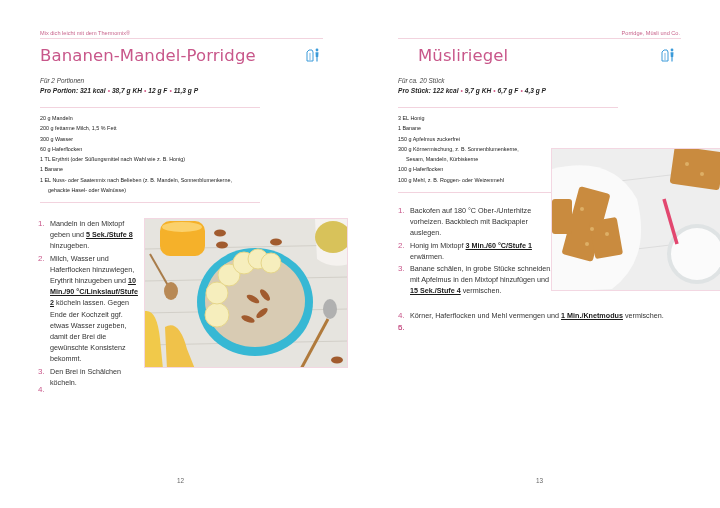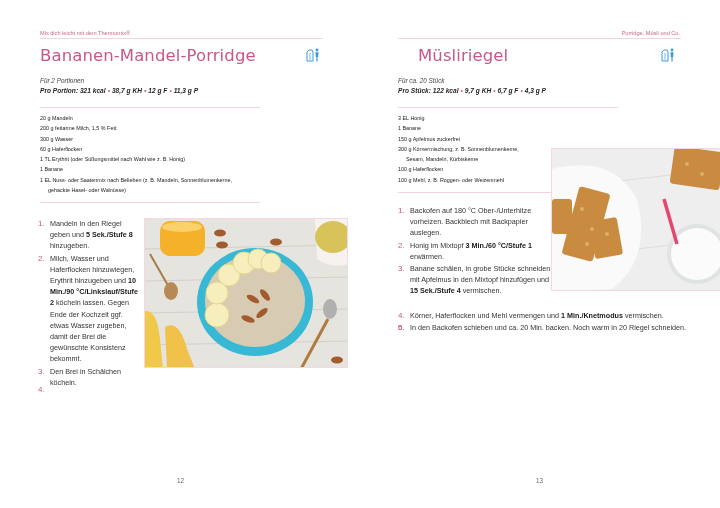--- a/index.html
+++ b/index.html
@@ -30,21 +30,21 @@
   .ingredients { position: absolute; top: 113px; font-family: "Liberation Sans Narrow", "Liberation Sans", sans-serif; font-size: 5.4px; line-height: 10.3px; color: #222; transform-origin: left top; }
   .ingredients li { list-style: none; white-space: nowrap; }
   .ingredients li.cont { padding-left: 8px; }
   .left .ingredients { left: 40px; }
   .right .ingredients { left: 38px; }
   .left .rule.mid2 { left: 40px; width: 220px; top: 202px; }
   .right .rule.mid2 { left: 38px; width: 220px; top: 192px; }
   .steps { position: absolute; font-size: 7.2px; line-height: 11.2px; color: #333; }
   .steps .step { position: relative; padding-left: 12px; margin-bottom: 1px; }
   .steps .num { position: absolute; left: 0; top: 0; color: #c8578a; font-size: 8px; }
-  .steps b { font-weight: bold; color: #1a1a1a; }
+  .steps b { font-weight: bold; color: #1a1a1a; text-decoration: underline; }
   .left .steps.narrow { left: 38px; top: 218px; width: 100px; }
   .left .steps.wide { left: 38px; top: 384px; width: 280px; }
   .right .steps.narrow { left: 38px; top: 205px; width: 160px; }
   .right .steps.wide { left: 38px; top: 310px; width: 300px; }
   .photo { position: absolute; border: 1.5px solid #f3d7e2; overflow: hidden; }
   .left .photo { left: 144px; top: 218px; width: 204px; height: 150px; }
   .right .photo { left: 191px; top: 148px; width: 169px; height: 143px; border-right: none; }
   .page-num { position: absolute; top: 477px; font-size: 6.4px; color: #666; }
   .left .page-num { left: 177px; }
   .right .page-num { left: 176px; }
@@ -74,21 +74,21 @@
     <li>300 g Wasser</li>
     <li>60 g Haferflocken</li>
     <li>1 TL Erythrit (oder Süßungsmittel nach Wahl wie z. B. Honig)</li>
     <li>1 Banane</li>
     <li>1 EL Nuss- oder Saatenmix nach Belieben (z. B. Mandeln, Sonnenblumenkerne,</li>
     <li class="cont">gehackte Hasel- oder Walnüsse)</li>
   </ul>
   <div class="rule mid2"></div>
 
   <div class="steps narrow">
-    <div class="step"><span class="num">1.</span><span>Mandeln in den Riegel geben und </span><b>5 Sek./Stufe 8</b><span> hinzugeben.</span></div>
+    <div class="step"><span class="num">1.</span><span>Mandeln in den Mixtopf geben und </span><b>5 Sek./Stufe 8</b><span> hinzugeben.</span></div>
     <div class="step"><span class="num">2.</span><span>Milch, Wasser und Haferflocken hinzuwiegen, Erythrit hinzugeben und </span><b>10 Min./90 °C/Linkslauf/Stufe 2</b><span> köcheln lassen. Gegen Ende der Kochzeit ggf. etwas Wasser zugeben, damit der Brei die gewünschte Konsistenz bekommt.</span></div>
     <div class="step"><span class="num">3.</span><span>Den Brei in Schälchen köcheln.</span></div>
   </div>
   <div class="steps wide">
     <div class="step"><span class="num">4.</span></div>
   </div>
 
   <div class="photo">
     <svg width="204" height="150" viewBox="0 0 204 150">
       <rect width="204" height="150" fill="#e6e4df"></rect>
@@ -162,21 +162,21 @@
   <div class="rule mid2"></div>
 
   <div class="steps narrow">
     <div class="step"><span class="num">1.</span><span>Backofen auf 180 °C Ober-/Unterhitze vorheizen. Backblech mit Backpapier auslegen.</span></div>
     <div class="step"><span class="num">2.</span><span>Honig im Mixtopf </span><b>3 Min./60 °C/Stufe 1</b><span> erwärmen.</span></div>
     <div class="step"><span class="num">3.</span><span>Banane schälen, in grobe Stücke schneiden, mit Apfelmus in den Mixtopf hinzufügen und </span><b>15 Sek./Stufe 4</b><span> vermischen.</span></div>
   </div>
   <div class="steps wide">
     <div class="step"><span class="num">4.</span><span>Körner, Haferflocken und Mehl vermengen und </span><b>1 Min./Knetmodus</b><span> vermischen.</span></div>
     <div class="step"><span class="num">5.</span></div>
-    <div class="step"><span class="num">6.</span><span>In den Backofen schieben und ca. 20 Min. backen. Noch warm in 20 Riegel schneiden.</span></div>
+    <div class="step"><span class="num">6.</span></div>
   </div>
 
   <div class="photo">
     <svg width="169" height="143" viewBox="0 0 169 143">
       <rect width="169" height="143" fill="#eeeeee"></rect>
       <g stroke="#dcdcdc" stroke-width="1">
         <line x1="0" y1="40" x2="169" y2="20"></line>
           <line x1="0" y1="110" x2="169" y2="90"></line>
       </g>
       <path d="M0 20 Q60 5 85 50 Q100 110 60 140 L0 143 Z" fill="#fafafa"></path>

